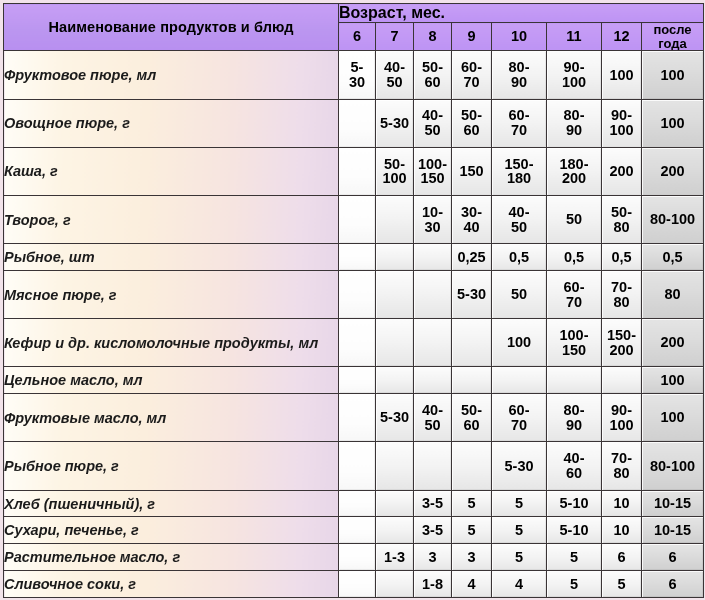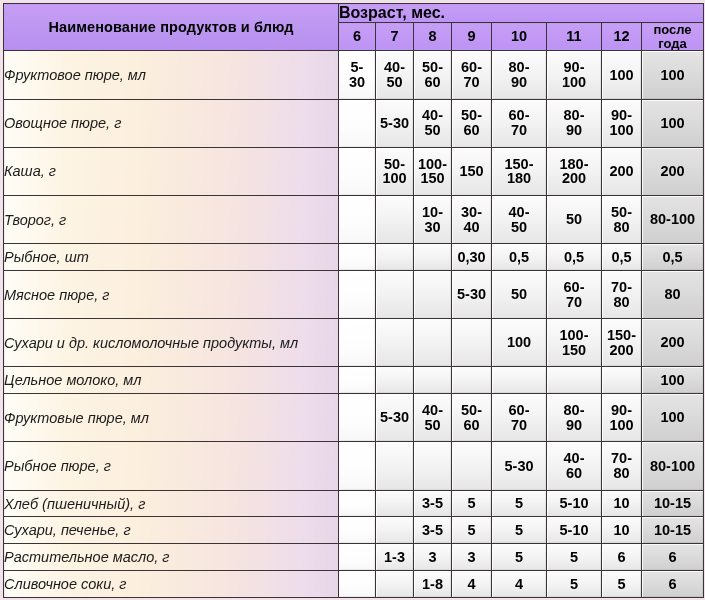--- a/index.html
+++ b/index.html
@@ -64,21 +64,21 @@
     line-height: 1.05;
   }
   .hdr-mon.last {
     font-size: 13px;
   }
 
   
   td.prod {
     background: linear-gradient(95deg, #fffdf7 0%, #fdf4e4 18%, #fbeedd 42%, #f6e4e0 68%, #eeddea 88%, #e7d6e8 100%);
     font-style: italic;
-    font-weight: normal;
+    font-weight: bold;
     font-size: 14.5px;
     color: #1b1b1b;
     padding-left: 13px;
     vertical-align: middle;
     white-space: nowrap;
   }
 
   
   td.val {
     background: linear-gradient(180deg, #fcfcfc 0%, #f3f3f3 48%, #e6e6e6 100%);
@@ -196,65 +196,65 @@
           <td class="val">50</td>
           <td class="val">50-
 80</td>
           <td class="val after">80-100</td>
         </tr>
         <tr>
           <td class="prod">Рыбное, шт</td>
           <td class="val col6 empty"></td>
           <td class="val empty"></td>
           <td class="val empty"></td>
-          <td class="val">0,30</td>
+          <td class="val">0,25</td>
           <td class="val">0,5</td>
           <td class="val">0,5</td>
           <td class="val">0,5</td>
           <td class="val after">0,5</td>
         </tr>
         <tr>
           <td class="prod">Мясное пюре, г</td>
           <td class="val col6 empty"></td>
           <td class="val empty"></td>
           <td class="val empty"></td>
           <td class="val">5-30</td>
           <td class="val">50</td>
           <td class="val">60-
 70</td>
           <td class="val">70-
 80</td>
           <td class="val after">80</td>
         </tr>
         <tr>
-          <td class="prod">Сухари и др. кисломолочные продукты, мл</td>
+          <td class="prod">Кефир и др. кисломолочные продукты, мл</td>
           <td class="val col6 empty"></td>
           <td class="val empty"></td>
           <td class="val empty"></td>
           <td class="val empty"></td>
           <td class="val">100</td>
           <td class="val">100-
 150</td>
           <td class="val">150-
 200</td>
           <td class="val after">200</td>
         </tr>
         <tr>
-          <td class="prod">Цельное молоко, мл</td>
+          <td class="prod">Цельное масло, мл</td>
           <td class="val col6 empty"></td>
           <td class="val empty"></td>
           <td class="val empty"></td>
           <td class="val empty"></td>
           <td class="val empty"></td>
           <td class="val empty"></td>
           <td class="val empty"></td>
           <td class="val after">100</td>
         </tr>
         <tr>
-          <td class="prod">Фруктовые пюре, мл</td>
+          <td class="prod">Фруктовые масло, мл</td>
           <td class="val col6 empty"></td>
           <td class="val">5-30</td>
           <td class="val">40-
 50</td>
           <td class="val">50-
 60</td>
           <td class="val">60-
 70</td>
           <td class="val">80-
 90</td>

